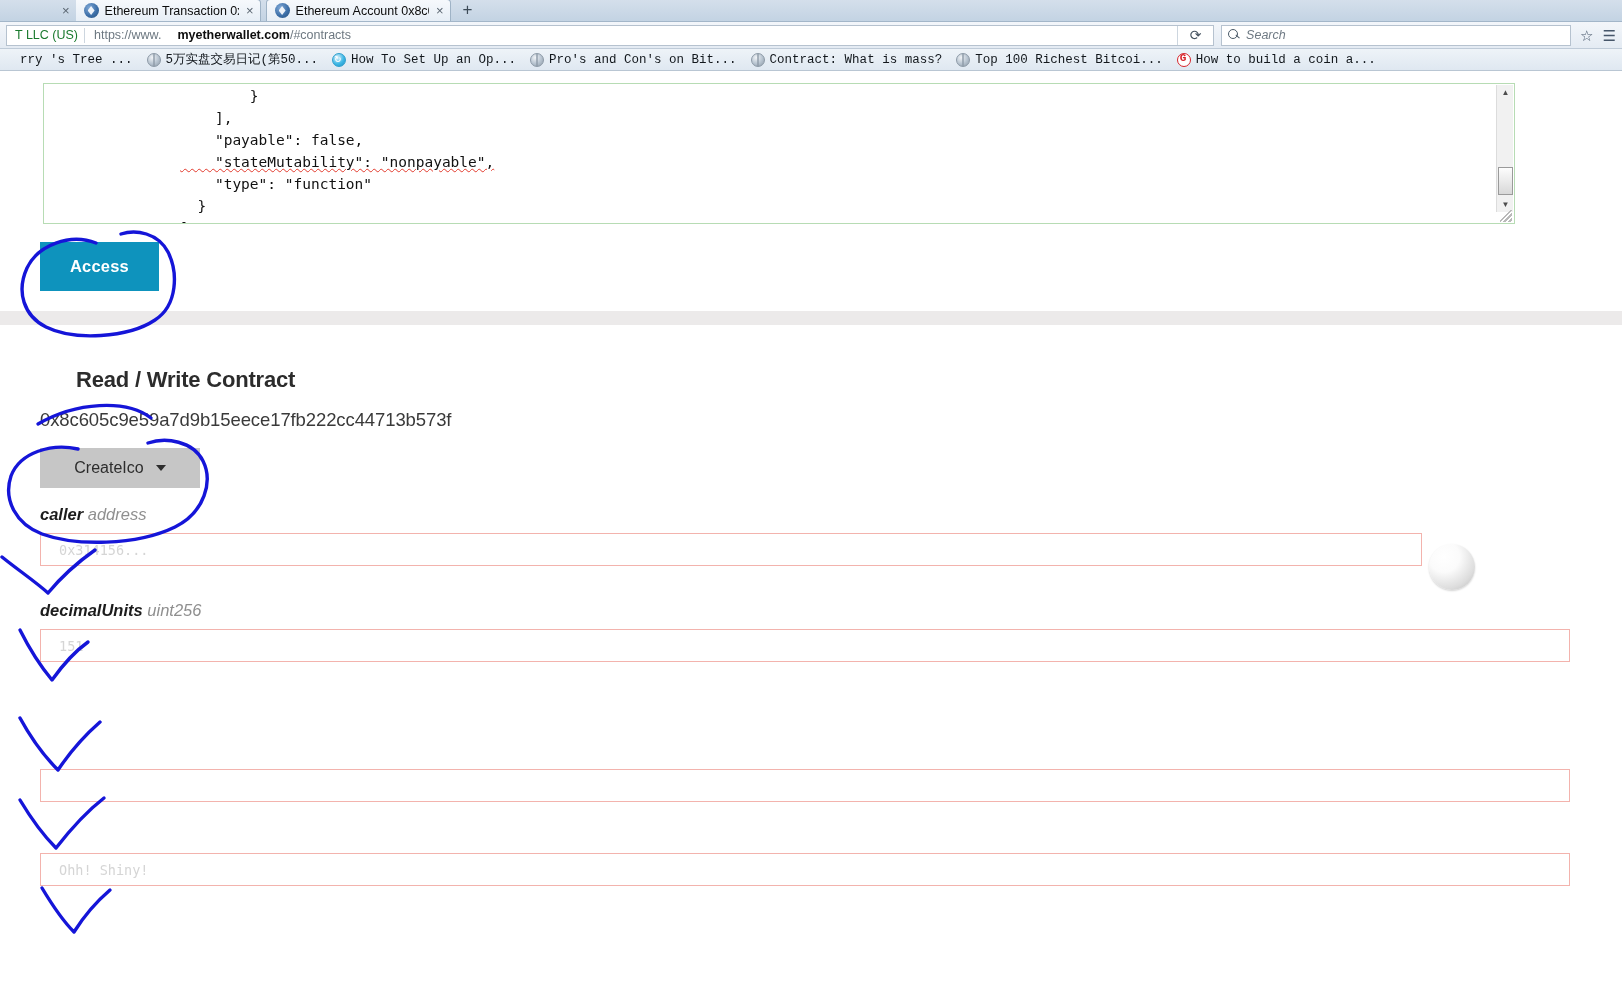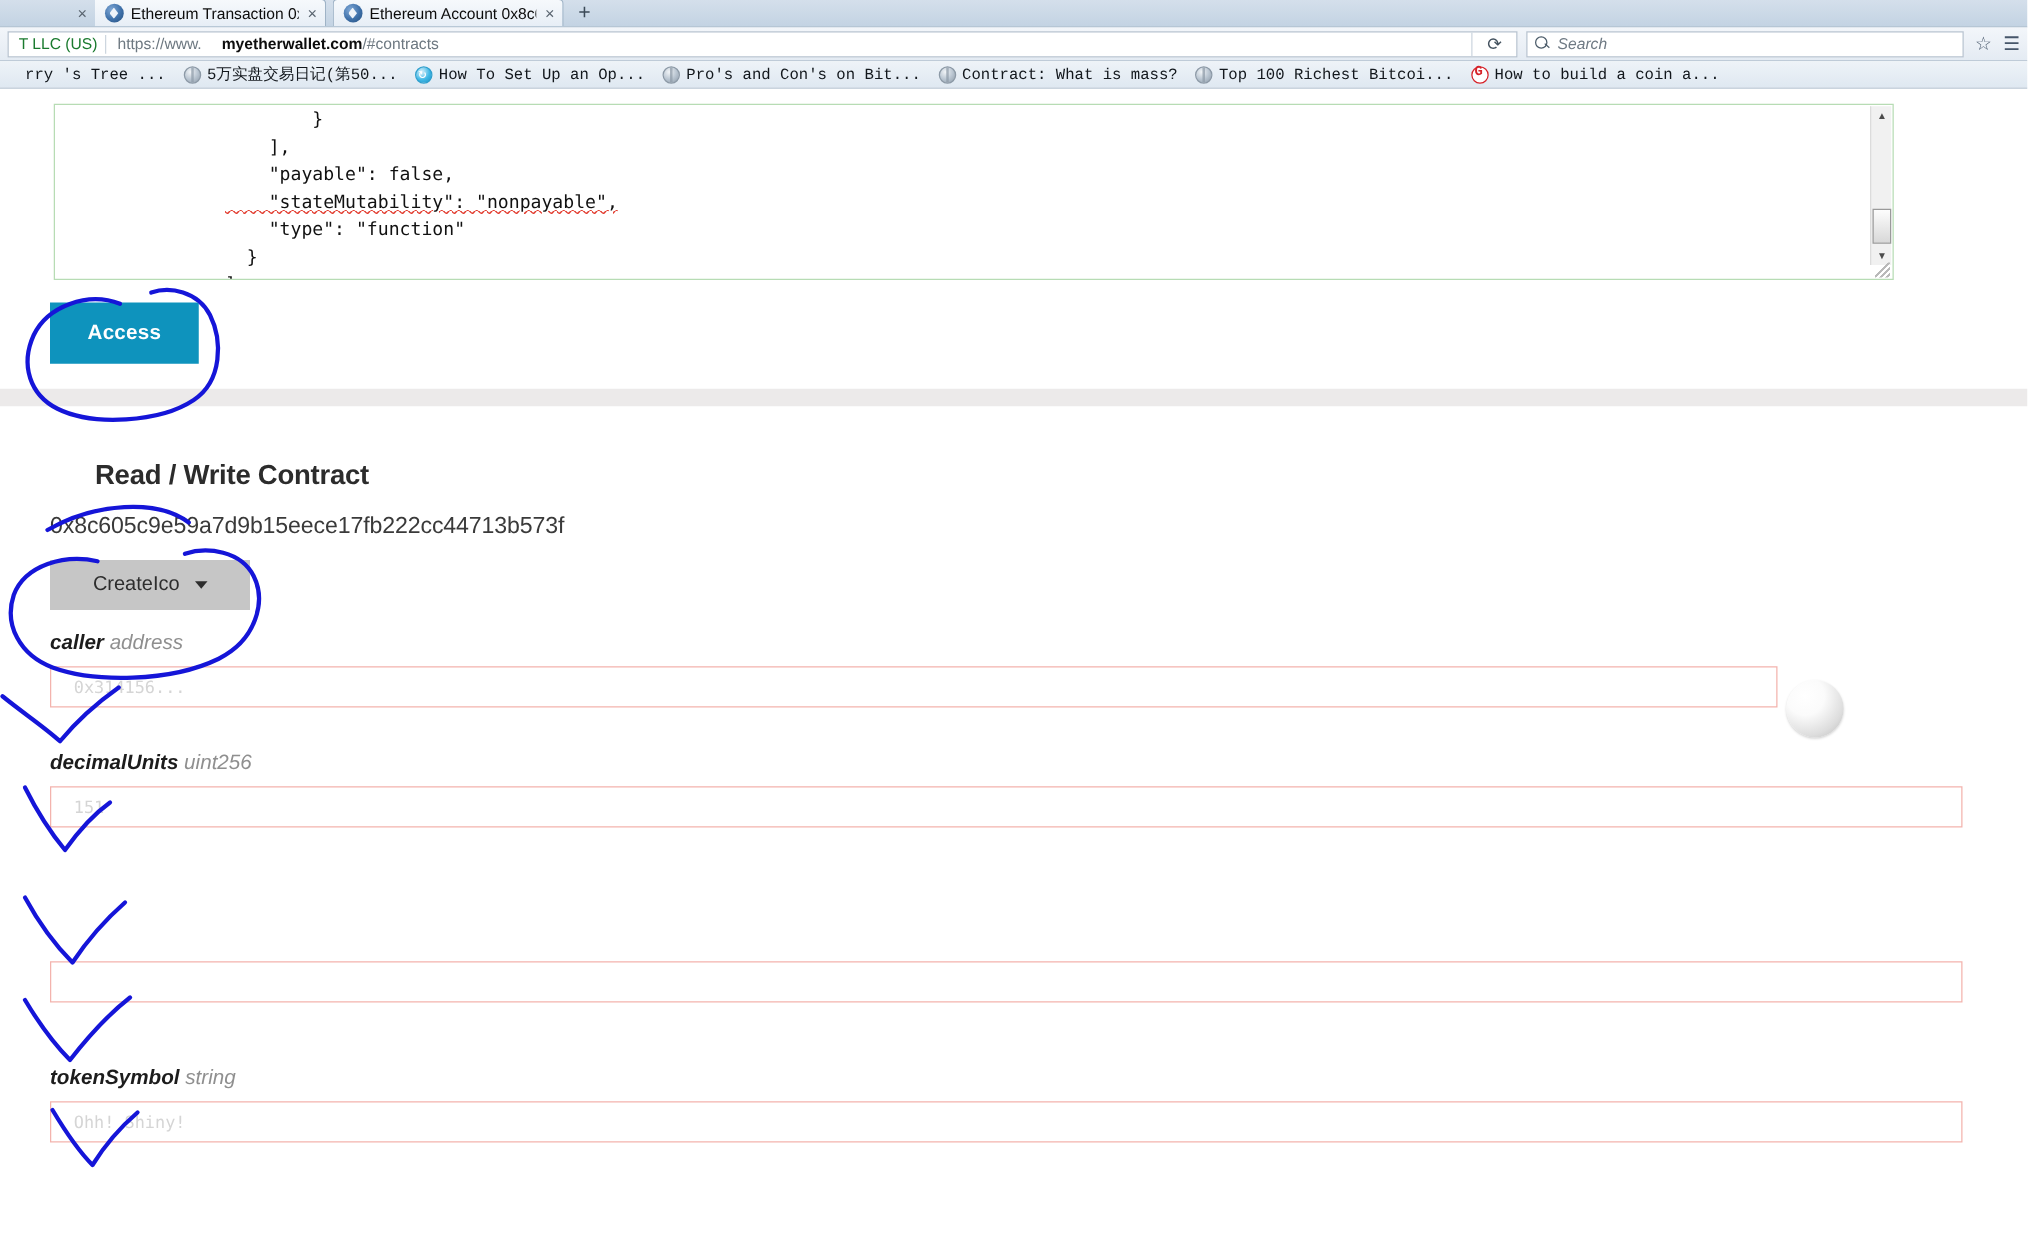--- a/index.html
+++ b/index.html
@@ -360,21 +360,20 @@
       <div class="flabel"><b>decimalUnits</b> <span>uint256</span></div>
       <input placeholder="151" style="">
     </div>
 
 
     <div class="field wide" style="top:690px">
       <input placeholder="" style="">
     </div>
 
     <div class="field wide" style="top:774px">
-      <div class="flabel"><b>tokenSymbol</b> <span>string</span></div>
       <input placeholder="Ohh! Shiny!" style="">
     </div>
 
     <div class="identicon"></div>
 
   </div>
 
   <svg class="anno" viewBox="0 0 1622 986" xmlns="http://www.w3.org/2000/svg">
     <g fill="none" stroke="#1515d8" stroke-width="3.4" stroke-linecap="round" stroke-linejoin="round">
 

